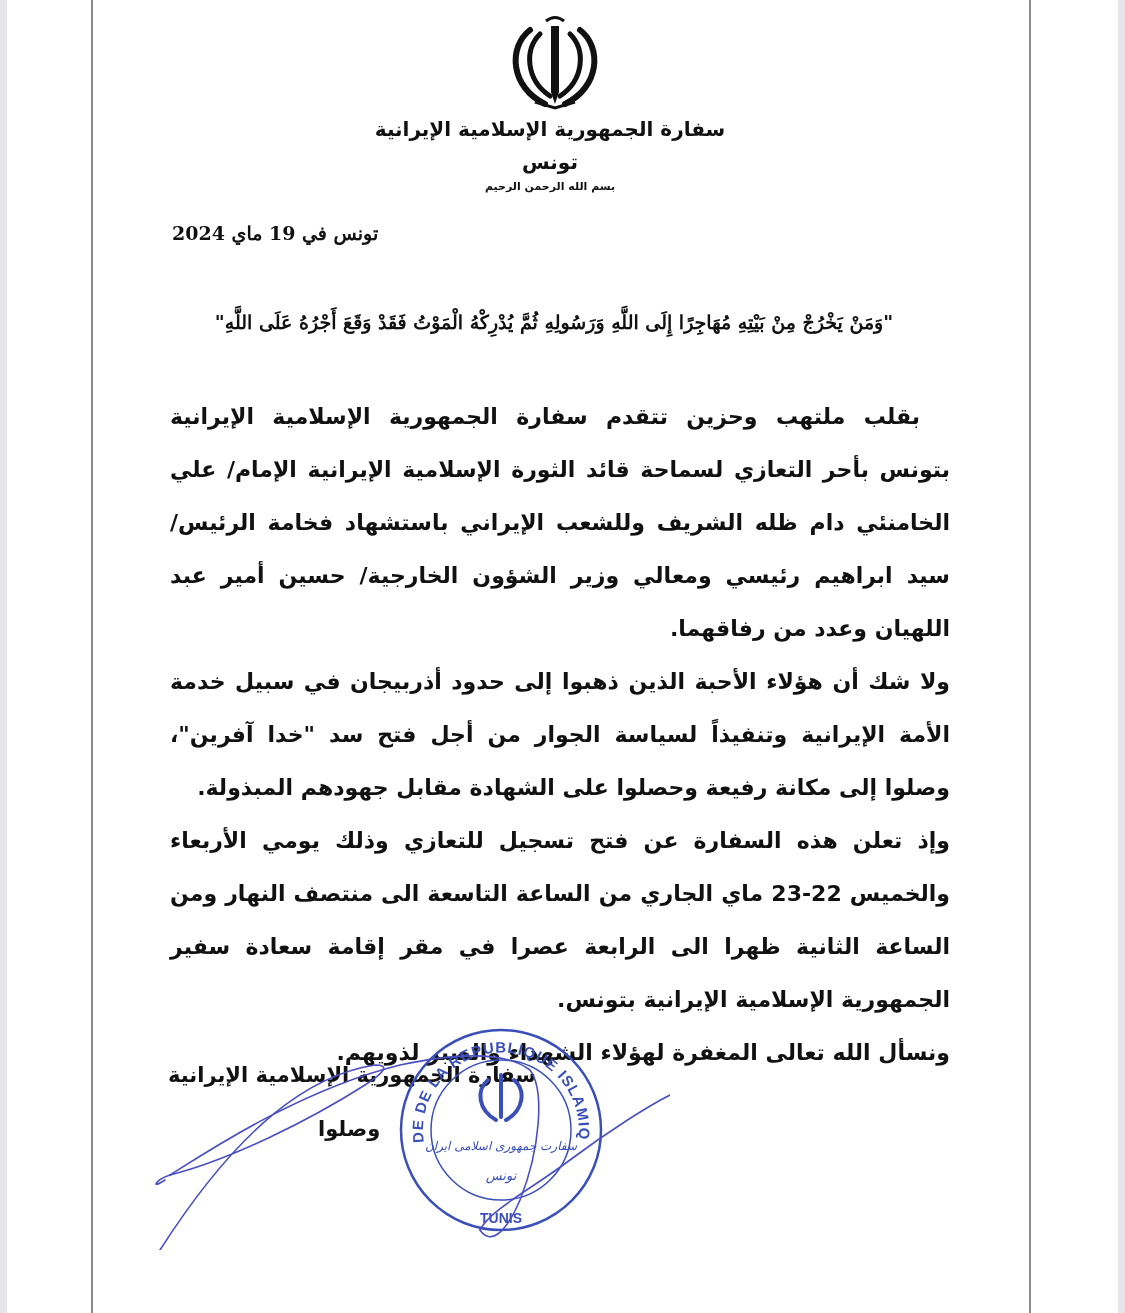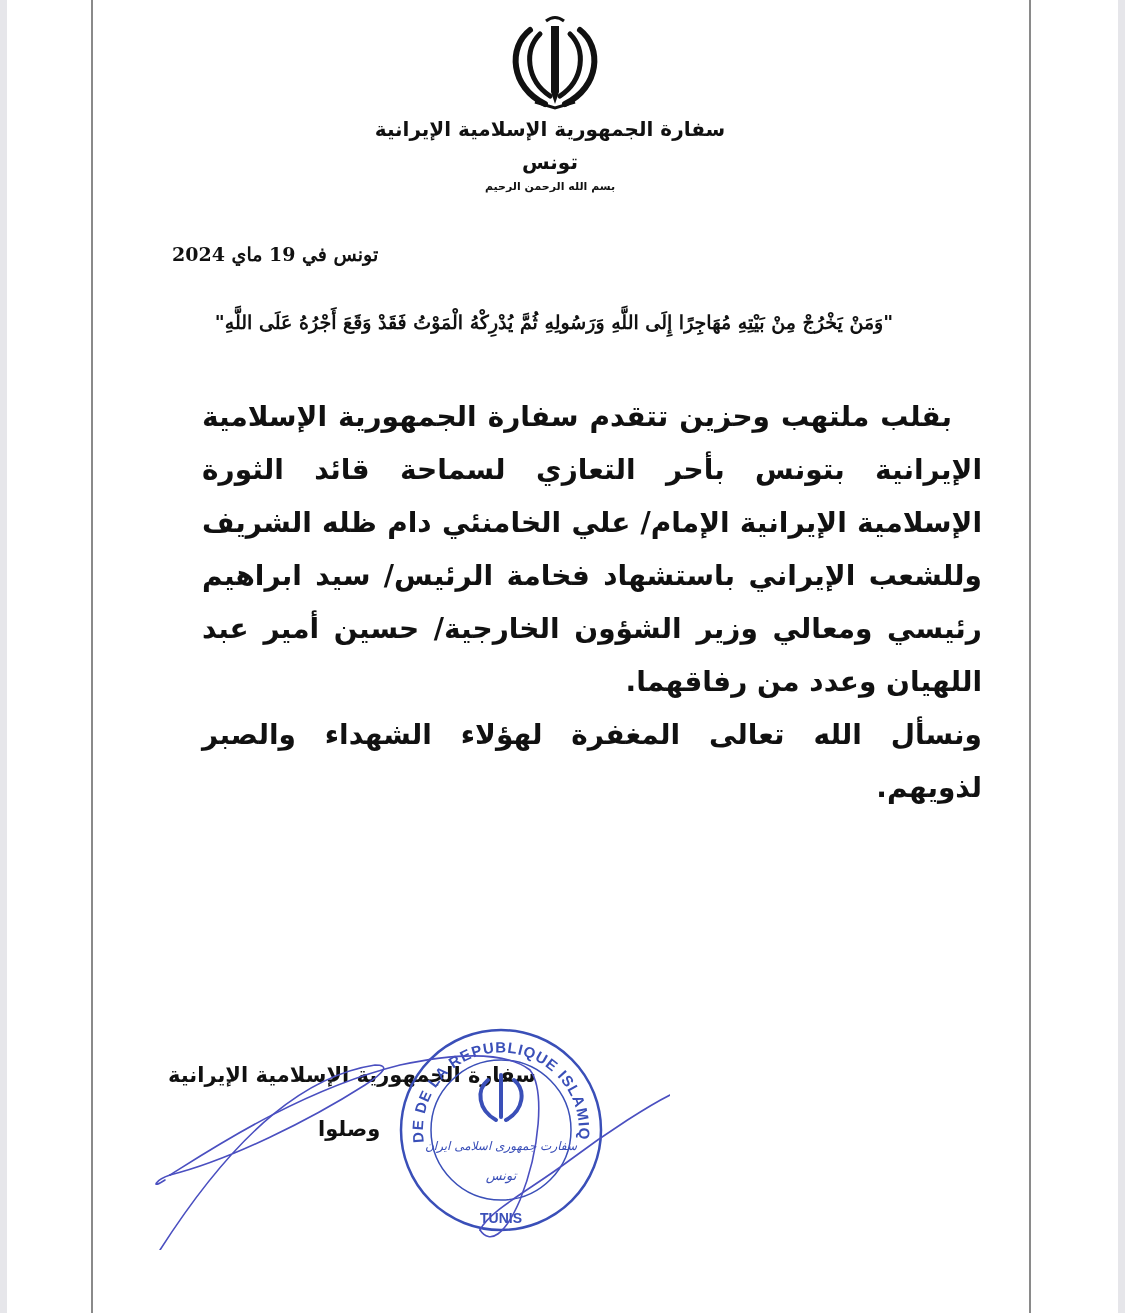--- a/index.html
+++ b/index.html
@@ -14,27 +14,27 @@
     .vline-right { position:absolute; left:1029px; top:0; width:2px; height:1313px; background:#8a8a8a; }
 
     .emblem { position:absolute; left:500px; top:12px; width:110px; height:100px; }
 
     .header-line { position:absolute; left:300px; width:500px; text-align:center; direction:rtl; font-weight:bold; }
     .hdr1 { top:117px; font-size:20px; }
     .hdr2 { top:150px; font-size:20px; }
     .hdr3 { top:180px; font-size:11px; }
 
     .date { position:absolute; left:172px; top:222px; direction:rtl; font-size:19px; font-weight:bold;
-            font-family:"DejaVu Serif", serif;margin-top:21px; }
+            font-family:"DejaVu Serif", serif; }
 
     .verse { position:absolute; left:165px; top:300px; width:778px; direction:rtl; text-align:center;
              font-size:19px; font-weight:bold; line-height:44px; font-family:"DejaVu Serif", serif; }
 
     .body-text { position:absolute; left:170px; top:390px; width:780px; direction:rtl; text-align:justify;
-                 text-align-last:right; font-size:28px; font-weight:bold; line-height:53px;margin-left:32px; }
+                 text-align-last:right; font-size:22px; font-weight:bold; line-height:53px; }
     .body-text p { margin:0; }
     .indent { text-indent:30px; }
 
     .sig { position:absolute; direction:rtl; font-size:21px; font-weight:bold; }
     .sig1 { left:168px; top:1063px; }
     .sig2 { left:318px; top:1117px; }
 
     .stamp { position:absolute; left:396px; top:1025px; width:210px; height:210px; }
     .signature { position:absolute; left:150px; top:1030px; width:520px; height:220px; }
   </style>
@@ -63,20 +63,22 @@
   <div class="header-line hdr1">سفارة الجمهورية الإسلامية الإيرانية</div>
   <div class="header-line hdr2">تونس</div>
   <div class="header-line hdr3">بسم الله الرحمن الرحيم</div>
 
   <div class="date">تونس في 19 ماي 2024</div>
 
   <div class="verse">"وَمَنْ يَخْرُجْ مِنْ بَيْتِهِ مُهَاجِرًا إِلَى اللَّهِ وَرَسُولِهِ ثُمَّ يُدْرِكْهُ الْمَوْتُ فَقَدْ وَقَعَ أَجْرُهُ عَلَى اللَّهِ"</div>
 
   <div class="body-text">
     <p class="indent">بقلب ملتهب وحزين تتقدم سفارة الجمهورية الإسلامية الإيرانية بتونس بأحر التعازي لسماحة قائد الثورة الإسلامية الإيرانية الإمام/ علي الخامنئي دام ظله الشريف وللشعب الإيراني باستشهاد فخامة الرئيس/ سيد ابراهيم رئيسي ومعالي وزير الشؤون الخارجية/ حسين أمير عبد اللهيان وعدد من رفاقهما.</p>
+    <p>ولا شك أن هؤلاء الأحبة الذين ذهبوا إلى حدود أذربيجان في سبيل خدمة الأمة الإيرانية وتنفيذاً لسياسة الجوار من أجل فتح سد "خدا آفرين"، وصلوا إلى مكانة رفيعة وحصلوا على الشهادة مقابل جهودهم المبذولة.</p>
+    <p>وإذ تعلن هذه السفارة عن فتح تسجيل للتعازي وذلك يومي الأربعاء والخميس 22-23 ماي الجاري من الساعة التاسعة الى منتصف النهار ومن الساعة الثانية ظهرا الى الرابعة عصرا في مقر إقامة سعادة سفير الجمهورية الإسلامية الإيرانية بتونس.</p>
     <p>ونسأل الله تعالى المغفرة لهؤلاء الشهداء والصبر لذويهم.</p>
   </div>
 
   <div class="sig sig1">سفارة الجمهورية الإسلامية الإيرانية</div>
   <div class="sig sig2">وصلوا</div>
 
   <svg class="stamp" viewBox="0 0 210 210">
     <defs>
       <path id="stamp-arc-top" d="M28 118 A78 78 0 1 1 182 118"></path>
       <path id="stamp-arc-bottom" d="M60 176 A78 78 0 0 0 150 176"></path>

